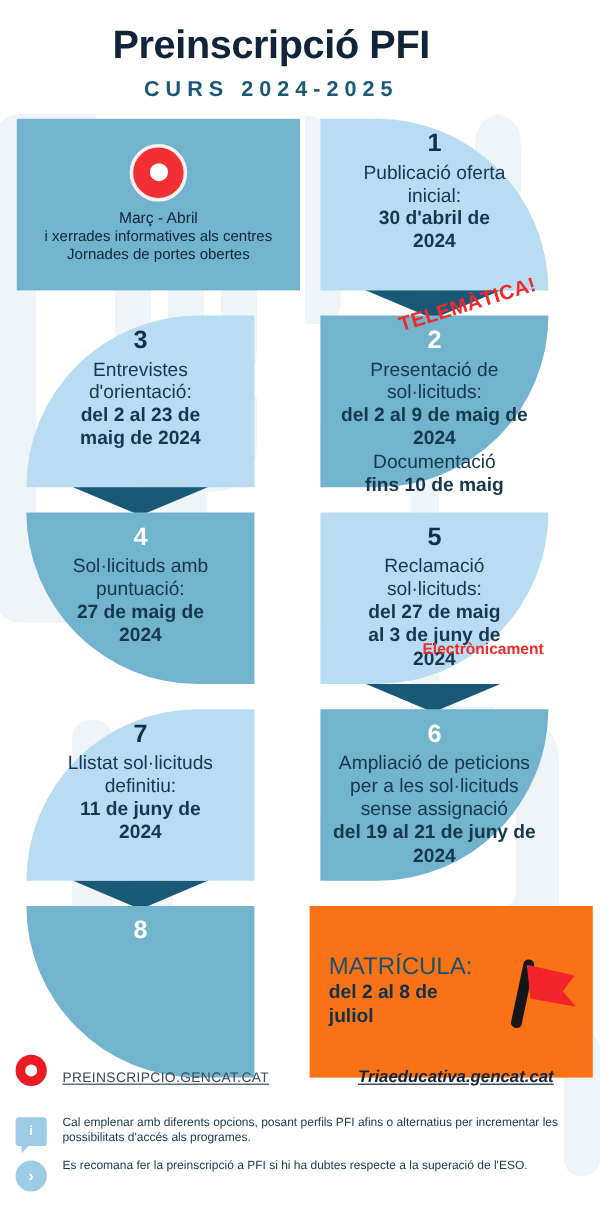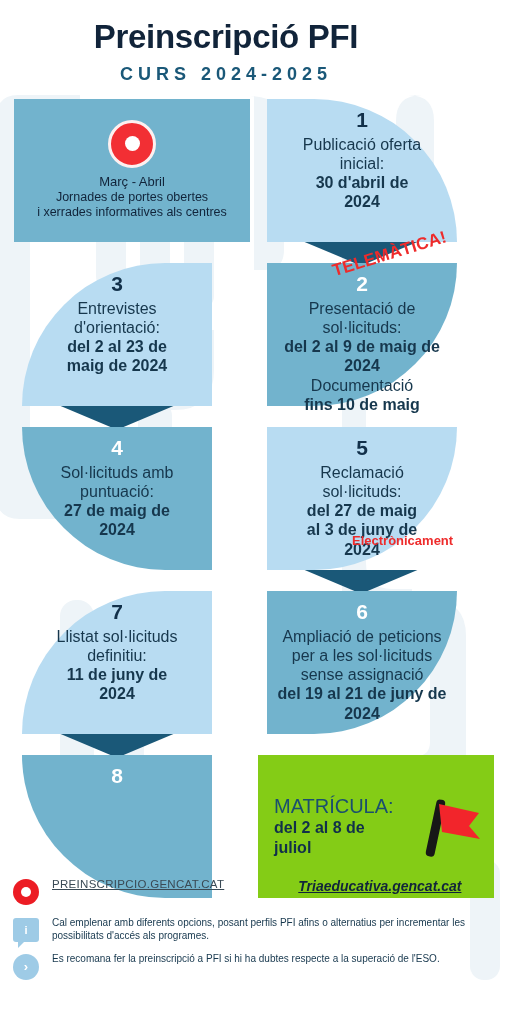--- a/index.html
+++ b/index.html
@@ -95,21 +95,21 @@
     display:flex;align-items:center;justify-content:center;
     margin-bottom:6px;
   }
   .gencat-dot i{display:block;width:15px;height:15px;border-radius:50%;background:#ffffff;}
   .infobox .l1{font-size:13px;font-weight:normal;color:#11243a;margin-bottom:1px;}
   .infobox .l2{font-size:12.5px;color:#11243a;line-height:1.25;}
 
   
   .matricula{
     position:absolute;left:258px;top:0;width:236px;height:143px;
-    background:#84cc16;display:flex;align-items:center;
+    background:#f97316;display:flex;align-items:center;
     padding:0 10px 0 16px;box-sizing:border-box;
   }
   .matricula .txt{flex:1;text-align:left;}
   .mat-1{font-size:20px;color:#1b4f6e;line-height:1.15;}
   .mat-2{font-size:16px;font-weight:bold;color:#11304a;line-height:1.2;}
   .flag{width:62px;height:70px;flex:0 0 62px;}
 
   
   .footer{position:absolute;left:0;top:878px;width:508px;}
   .frow{display:flex;align-items:flex-start;margin-bottom:10px;}
@@ -128,21 +128,21 @@
   }
   .f-bubble::after{
     content:"";position:absolute;left:5px;bottom:-6px;
     border-left:7px solid #9ecbe6;border-bottom:7px solid transparent;
   }
   .f-chev{
     width:26px;height:26px;border-radius:50%;background:#9ecbe6;
     display:flex;align-items:center;justify-content:center;
     color:#ffffff;font-size:13px;font-weight:bold;
   }
-  .links{display:flex;align-items:flex-start;margin-bottom:12px;}
+  .links{display:flex;align-items:flex-end;margin-bottom:25px;}
   .link-a{font-size:11.5px;letter-spacing:0.3px;color:#3a4a55;}
   .link-b{
     font-size:14px;font-weight:bold;font-style:italic;color:#11243a;
     margin-left:74px;
   }
 </style>
 </head>
 <body>
 
 <svg id="bg-watermark" width="508" height="1024" viewBox="0 0 508 1024">
@@ -172,22 +172,22 @@
 
   <div class="flow">
 
     <div class="row">
 
       <div class="infobox">
         <div class="gencat-dot">
             <i></i>
           </div>
         <div class="l1">Març - Abril</div>
+        <div class="l2">i xerrades informatives als centres</div>
         <div class="l2">Jornades de portes obertes</div>
-        <div class="l2">i xerrades informatives als centres</div>
       </div>
 
       <div class="cell right lite r-tr">
         <div class="num dark">1</div>
         <div class="body">
           <div>Publicació oferta</div>
           <div>inicial:</div>
           <div><b>30 d'abril de</b></div>
           <div><b>2024</b></div>
         </div>

